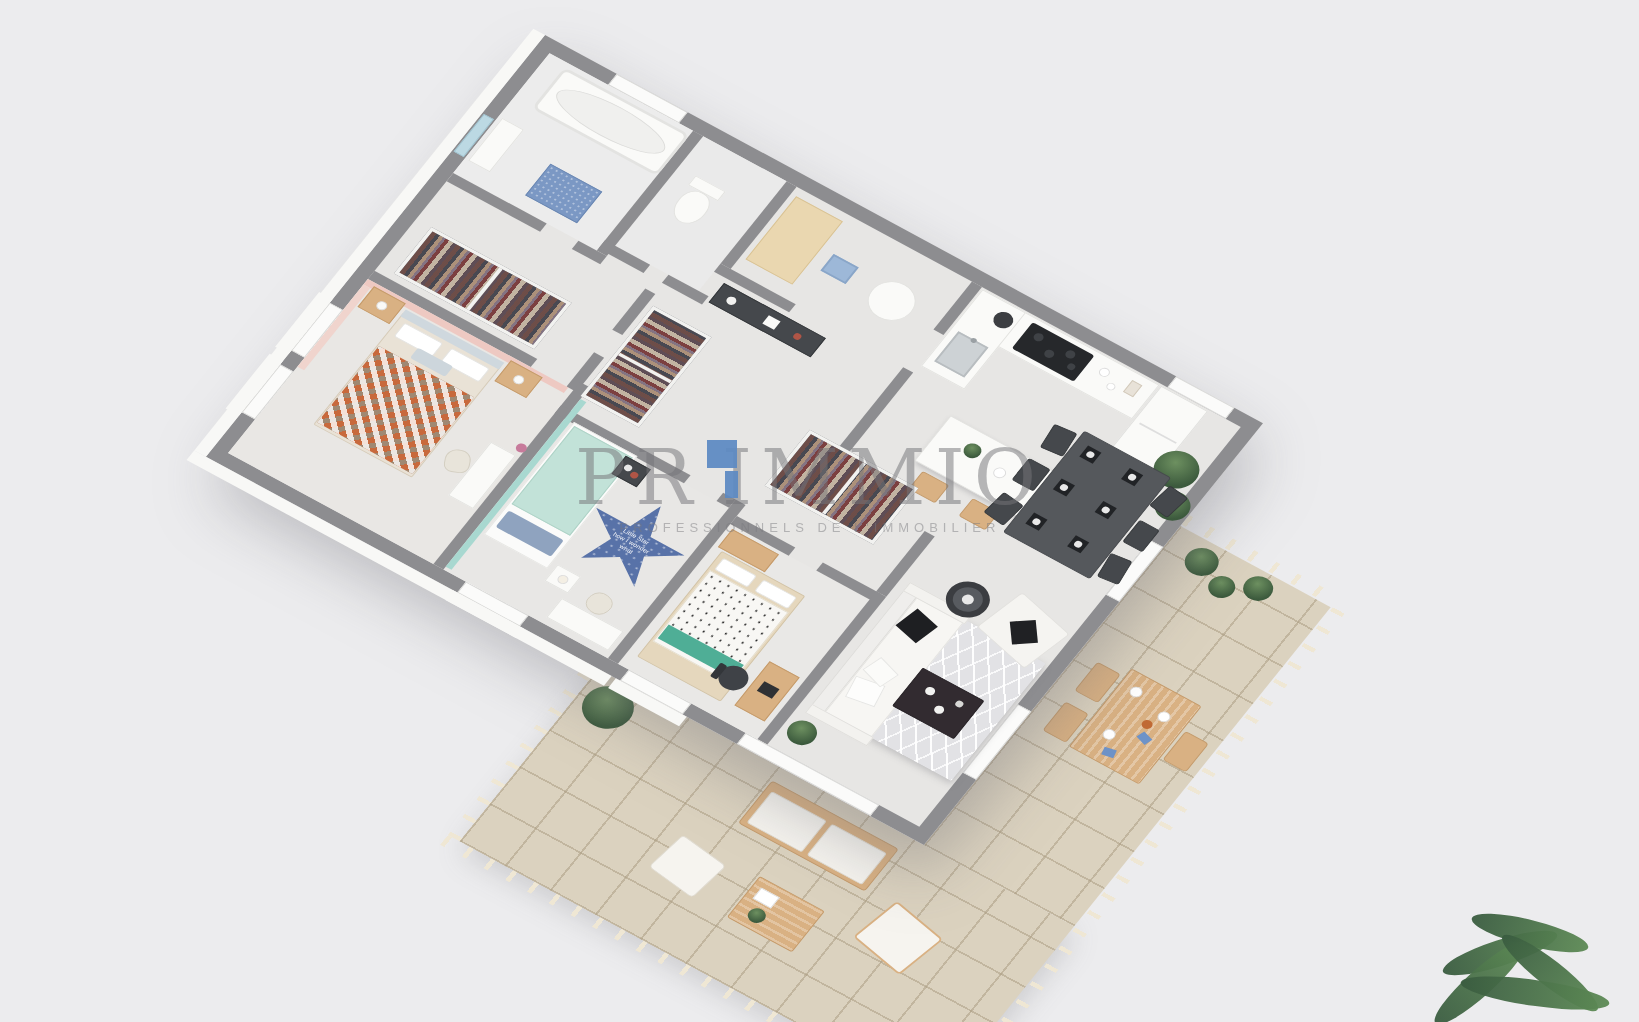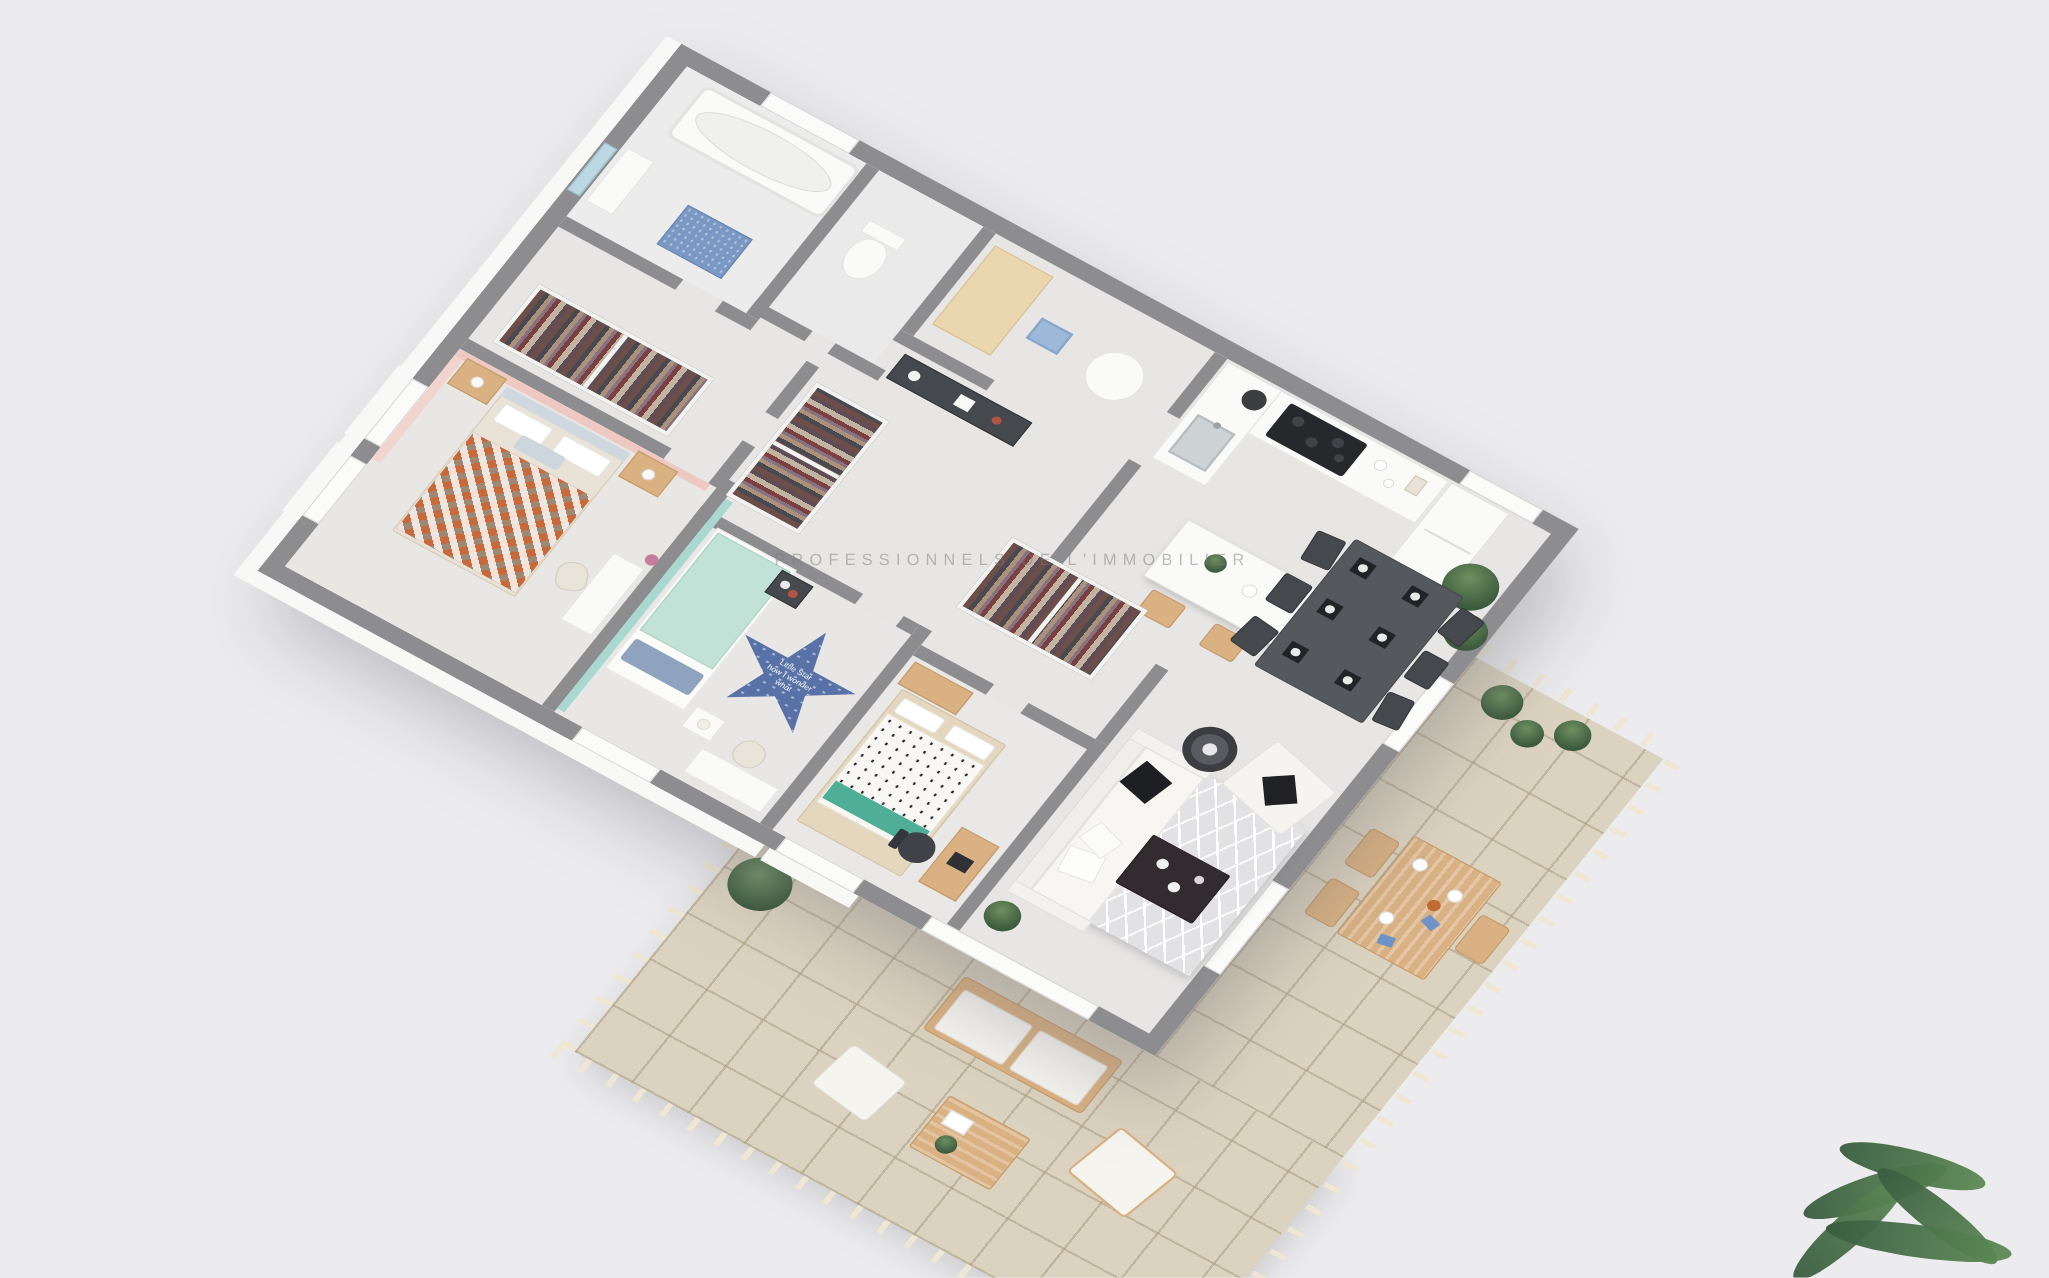--- a/index.html
+++ b/index.html
@@ -325,16 +325,24 @@
 
   <div style="position:absolute; left:1380px; top:880px; width:260px; height:142px; z-index:4;">
     <div class="palm-leaf" style="left:60px; top:60px; transform:rotate(-18deg);"></div>
     <div class="palm-leaf" style="left:90px; top:40px; transform:rotate(14deg);"></div>
     <div class="palm-leaf" style="left:40px; top:90px; transform:rotate(-42deg);"></div>
     <div class="palm-leaf" style="left:110px; top:80px; transform:rotate(38deg);"></div>
     <div class="palm-leaf" style="left:80px; top:100px; transform:rotate(8deg); width:150px;"></div>
   </div>
 
   <div class="watermark">
+    <div class="wm-main">
+      <span>PR</span>
+      <span class="wm-logo">
+        <div style="left:0; top:0; width:30px; height:28px;"></div>
+        <div style="left:18px; top:31px; width:13px; height:27px;"></div>
+      </span>
+      <span>IMMIO</span>
+    </div>
     <div class="wm-tagline">PROFESSIONNELS DE L'IMMOBILIER</div>
   </div>
 
 </div>
 
 </body></html>

